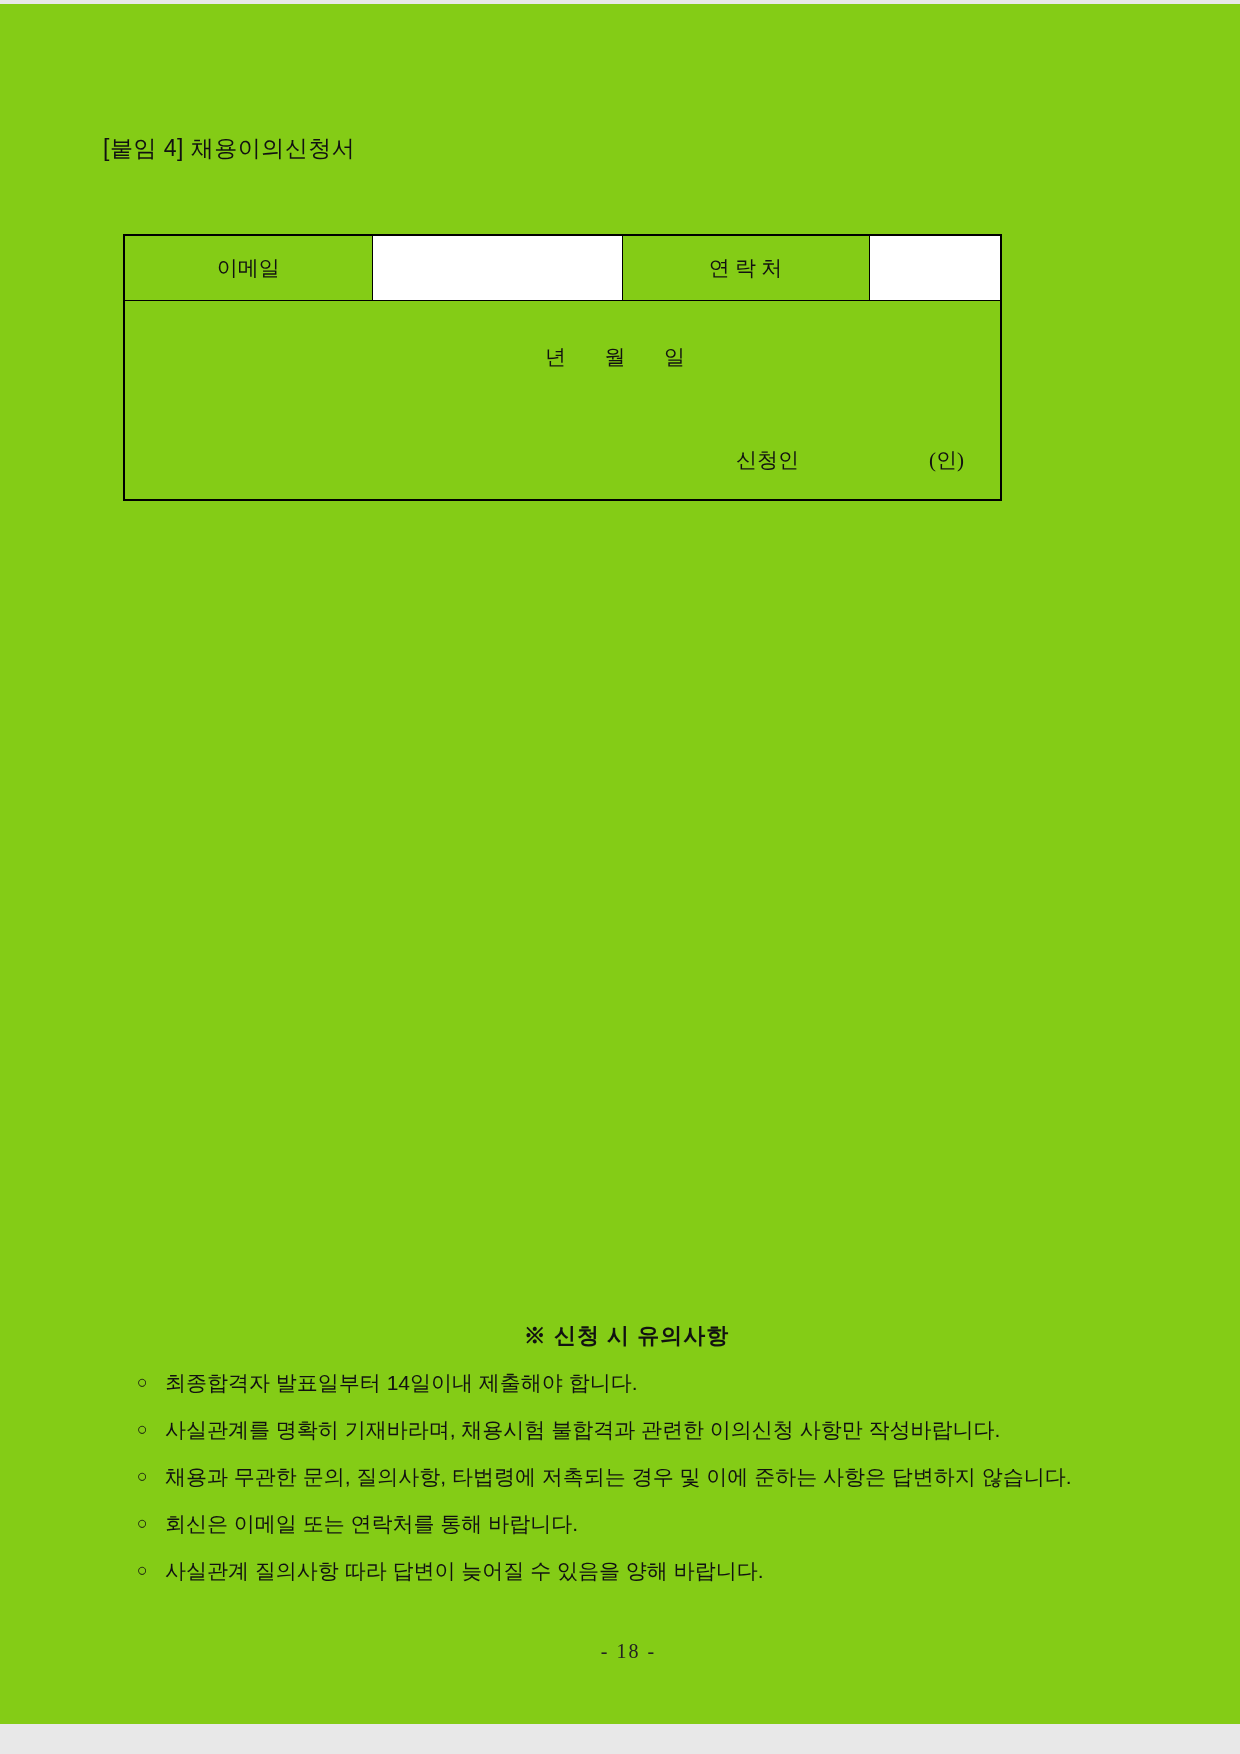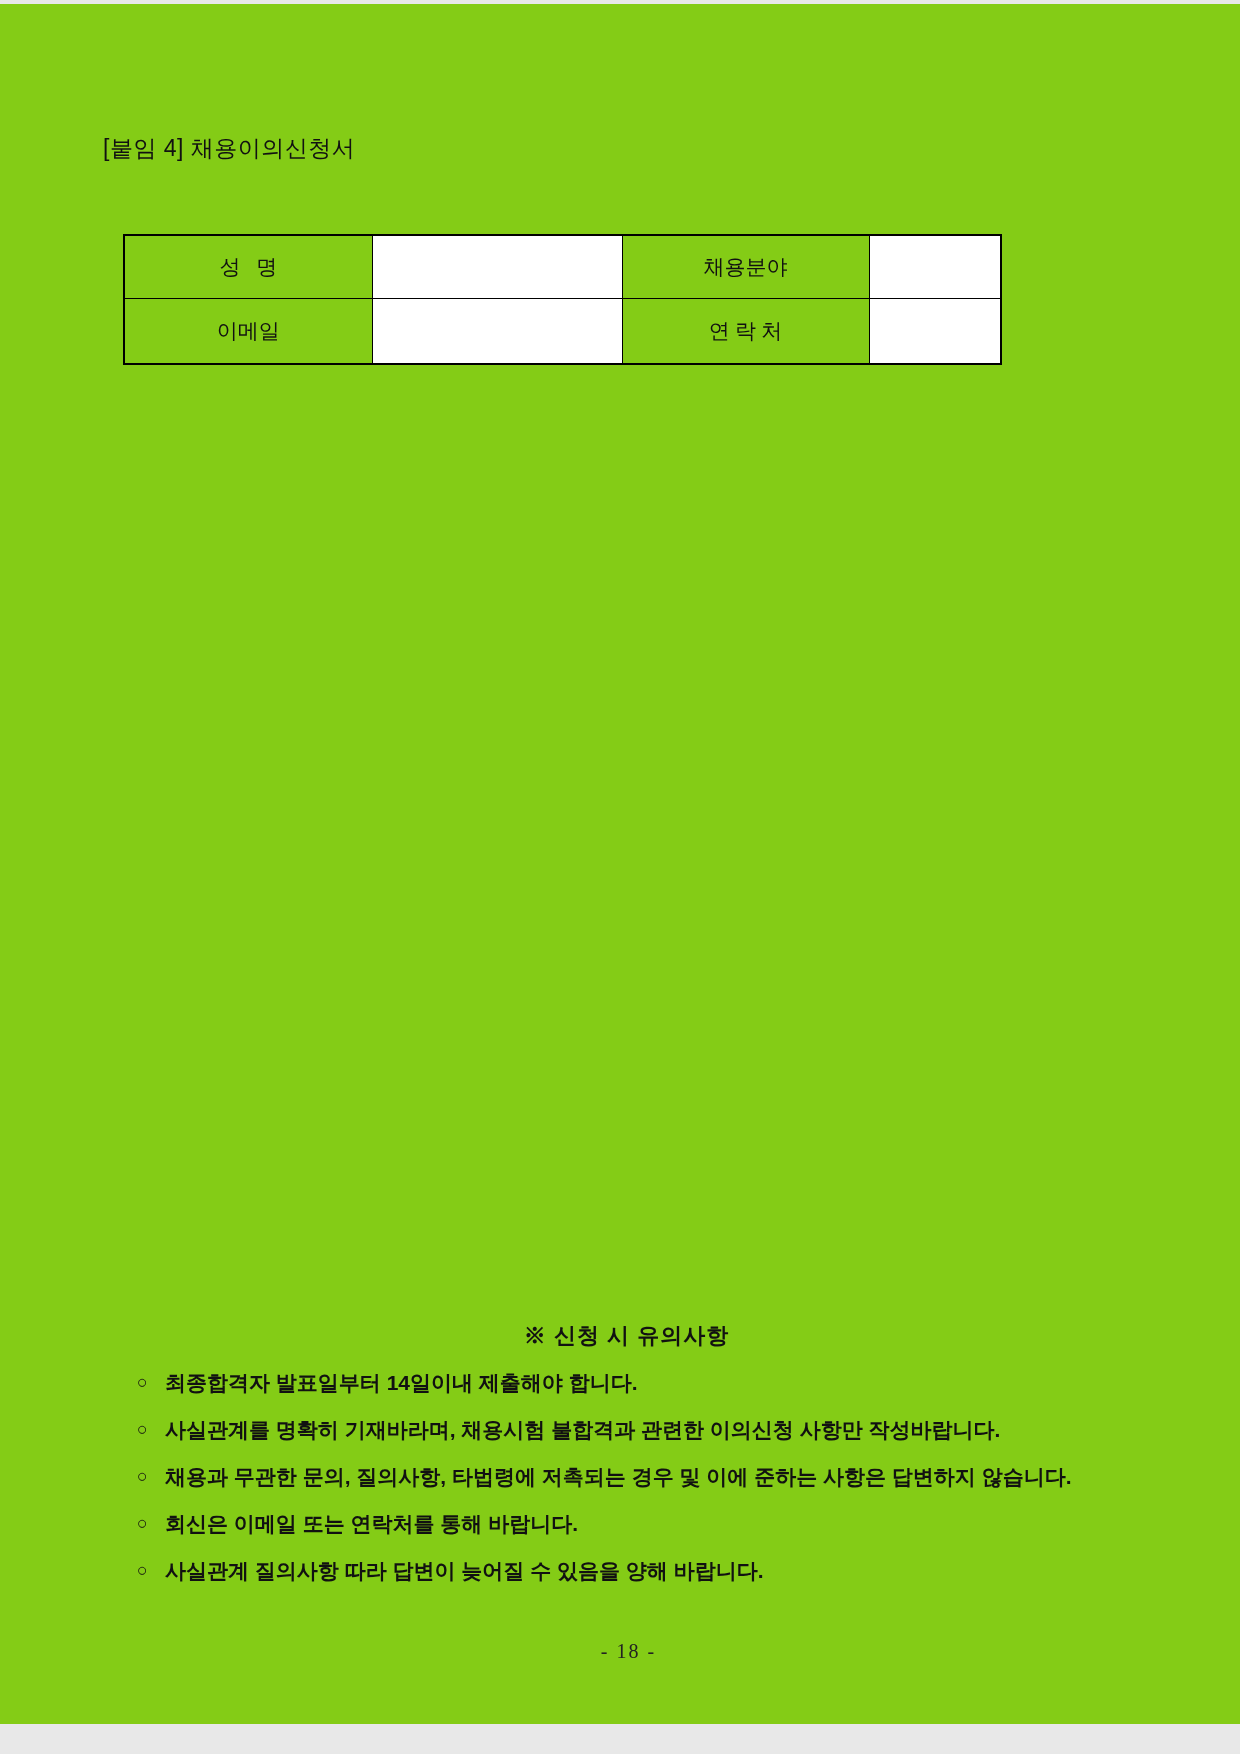--- a/index.html
+++ b/index.html
@@ -91,21 +91,21 @@
     letter-spacing: 1px;
     text-align: center;
   }
   ul.notes-list { list-style: none; margin: 0; padding: 0; }
   ul.notes-list li { display: flex; align-items: flex-start; }
   .note-marker {
     flex: 0 0 28px;
     margin-left: 17px;
     font-size: 18px;
   }
-  .note-text { flex: 1; font-weight: bold; }
+  .note-text { flex: 1; }
   .page-number {
     position: absolute;
     left: 17px;
     right: 0;
     top: 1636px;
     text-align: center;
     font-size: 20px;
     font-family: "Liberation Serif", serif;
     letter-spacing: 2px;
     color: #222;
@@ -119,31 +119,33 @@
   <div class="attachment-label">[붙임 4] 채용이의신청서</div>
 
   <table class="form-table">
     <colgroup>
       <col style="width:248px">
       <col style="width:250px">
       <col style="width:247px">
       <col style="width:132px">
     </colgroup>
     <tbody>
-      <tr class="field-row-1">
-        <td class="label-cell">성   명</td>
-        <td class="value-cell"></td>
-        <td class="label-cell">채용분야</td>
-        <td class="value-cell"></td>
-      </tr>
       <tr class="field-row-2">
         <td class="label-cell">이메일</td>
         <td class="value-cell"></td>
         <td class="label-cell">연 락 처</td>
         <td class="value-cell"></td>
+      </tr>
+      <tr class="sign-row">
+        <td colspan="4">
+          <div class="date-line">년      월      일</div>
+          <div class="applicant-line">
+            <span>신청인</span><span class="seal">(인)</span>
+          </div>
+        </td>
       </tr>
     </tbody>
   </table>
 
   <div class="notes">
     <div class="notes-heading">※ 신청 시 유의사항</div>
     <ul class="notes-list" id="notes-list">
         <li>
           <span class="note-marker">○</span>
           <span class="note-text">최종합격자 발표일부터 14일이내 제출해야 합니다.</span>

